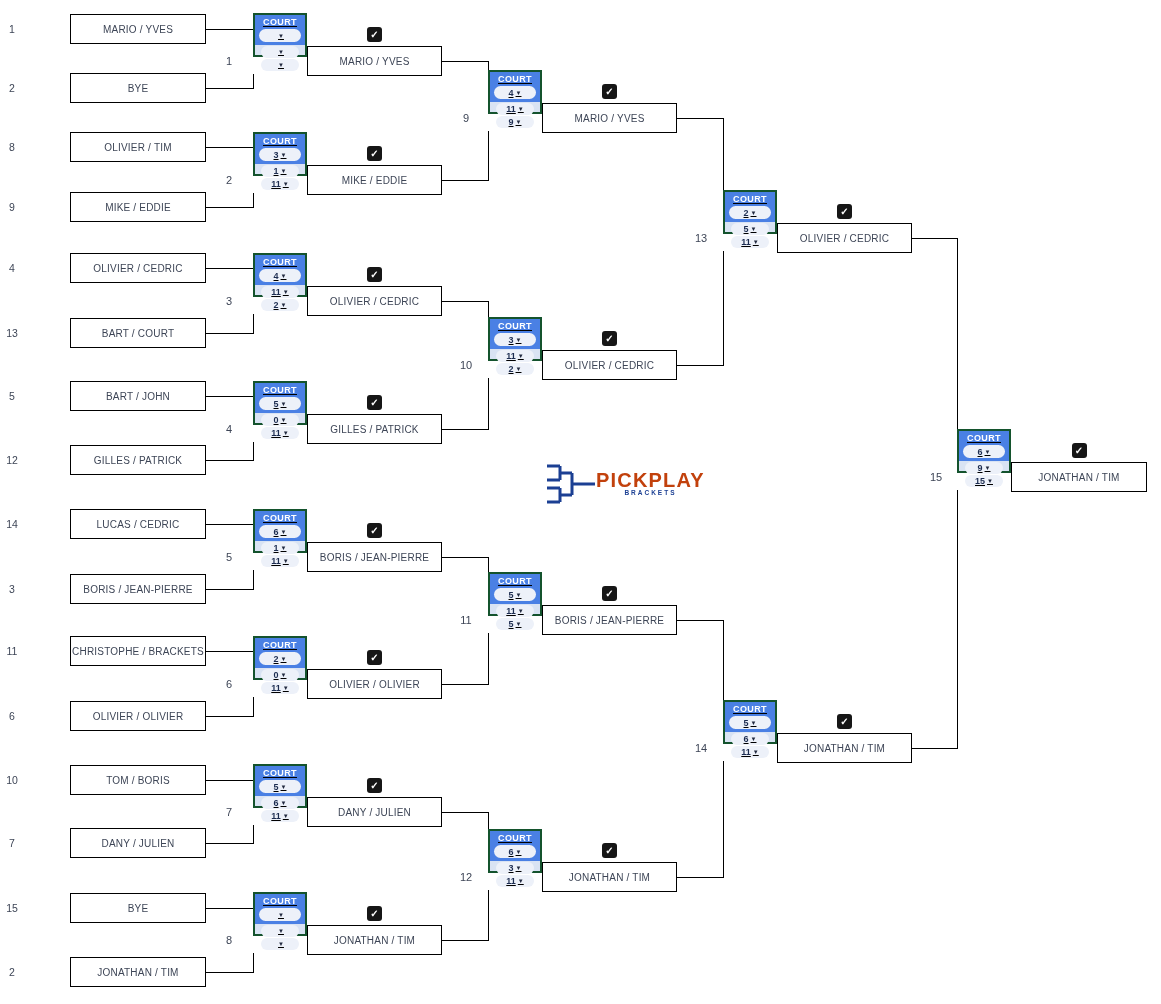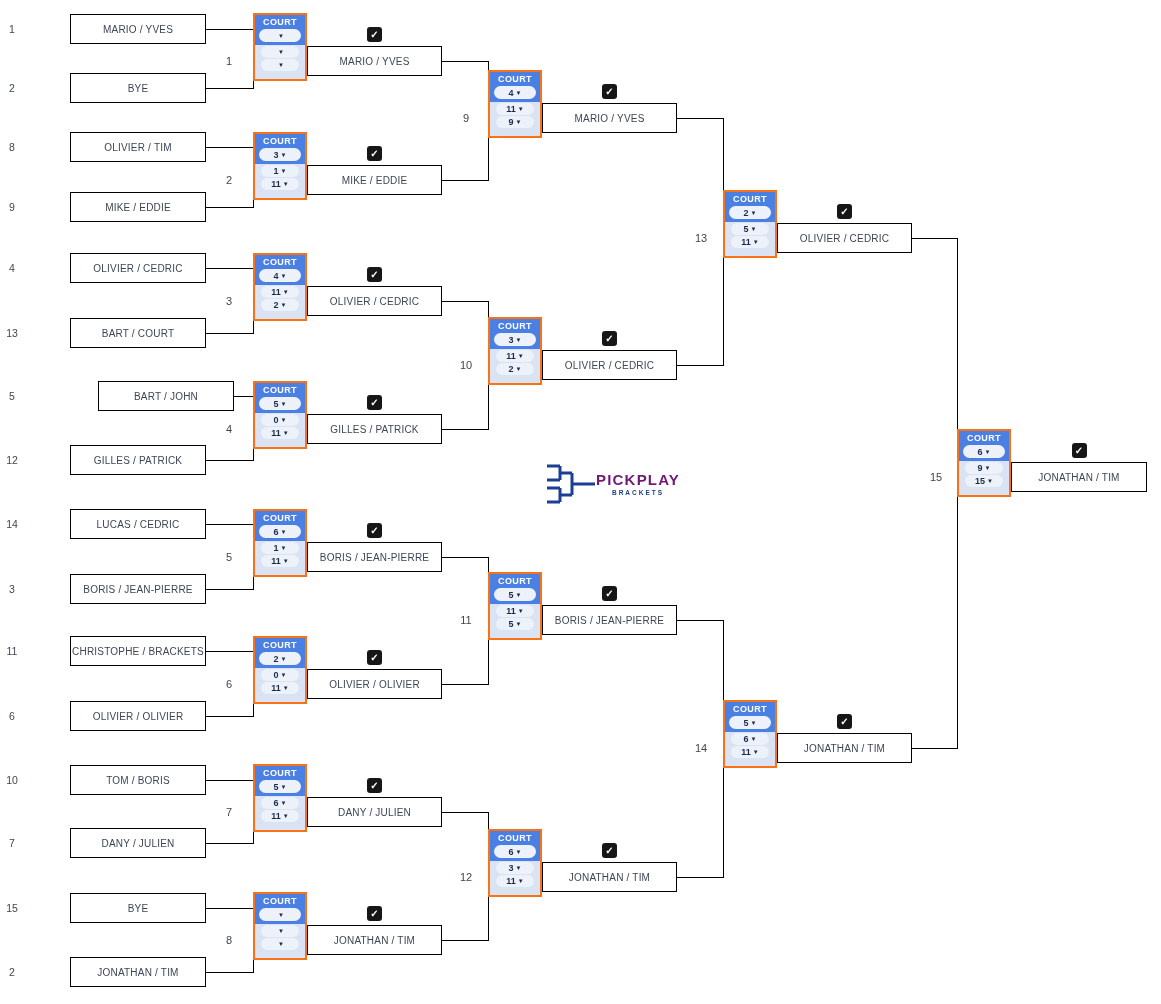--- a/index.html
+++ b/index.html
@@ -16,22 +16,22 @@
     display: flex; align-items: center; justify-content: center;
   }
   .team-name { font-size: 10px; color: #3d4556; letter-spacing: 0.2px; white-space: nowrap; }
 
   .match-number {
     position: absolute; transform: translate(-50%, -50%);
     font-size: 11px; color: #3d4556;
   }
 
   .court-widget {
-    position: absolute; width: 54px; height: 68px;
-    border: 2px solid #f97316; box-sizing: border-box; background: #d9e3f3;
+    position: absolute; width: 54px; height: 44px;
+    border: 2px solid #14532d; box-sizing: border-box; background: #d9e3f3; text-decoration: underline;
   }
   .cw-top {
     height: 30px; background: #4a80e4;
     display: flex; flex-direction: column; align-items: center;
   }
   .cw-label {
     color: #fff; font-size: 9px; font-weight: bold; letter-spacing: 0.4px;
     line-height: 12px; margin-top: 1px;
   }
   .pill {
@@ -57,21 +57,21 @@
   .winner-box {
     position: absolute; height: 30px; border: 1px solid #000; background: #fff;
     box-sizing: border-box; display: flex; align-items: center; justify-content: center;
   }
 
   .line-h, .line-v { position: absolute; background: #000; }
 
   .logo { position: absolute; left: 545px; top: 462px; display: flex; }
   .logo-icon { display: block; width: 50px; height: 44px; }
   .logo-text { height: 44px; display: flex; flex-direction: column; justify-content: center; margin-left: 1px; }
-  .logo-title { font-size: 15px; font-weight: 800; letter-spacing: 1.2px; color: #701a75; line-height: 16px; }
+  .logo-title { font-size: 20px; font-weight: 800; letter-spacing: 1.2px; color: #c2410c; line-height: 16px; }
   .logo-sub { font-size: 6.5px; font-weight: bold; letter-spacing: 2px; color: #1b3f93; text-align: center; line-height: 8px; margin-top: 1px; }
 </style>
 </head>
 <body>
 
 <div id="canvas">
   <div id="lines-layer">
       <div class="line-h" style="left: 206px; top: 29px; width: 47px; height: 1px;"></div>
       <div class="line-h" style="left: 206px; top: 88px; width: 47px; height: 1px;"></div>
       <div class="line-v" style="left: 253px; top: 74px; width: 1px; height: 15px;"></div>
@@ -157,21 +157,21 @@
     </div>
   </div>
       <div>
     <div class="seed" style="top: 326px;">13</div>
     <div class="team-box" style="top: 318px;">
       <span class="team-name">BART / COURT</span>
     </div>
   </div>
       <div>
     <div class="seed" style="top: 389px;">5</div>
-    <div class="team-box" style="top: 381px; margin-left: 28px;">
+    <div class="team-box" style="top: 381px;">
       <span class="team-name">BART / JOHN</span>
     </div>
   </div>
       <div>
     <div class="seed" style="top: 453px;">12</div>
     <div class="team-box" style="top: 445px;">
       <span class="team-name">GILLES / PATRICK</span>
     </div>
   </div>
       <div>

